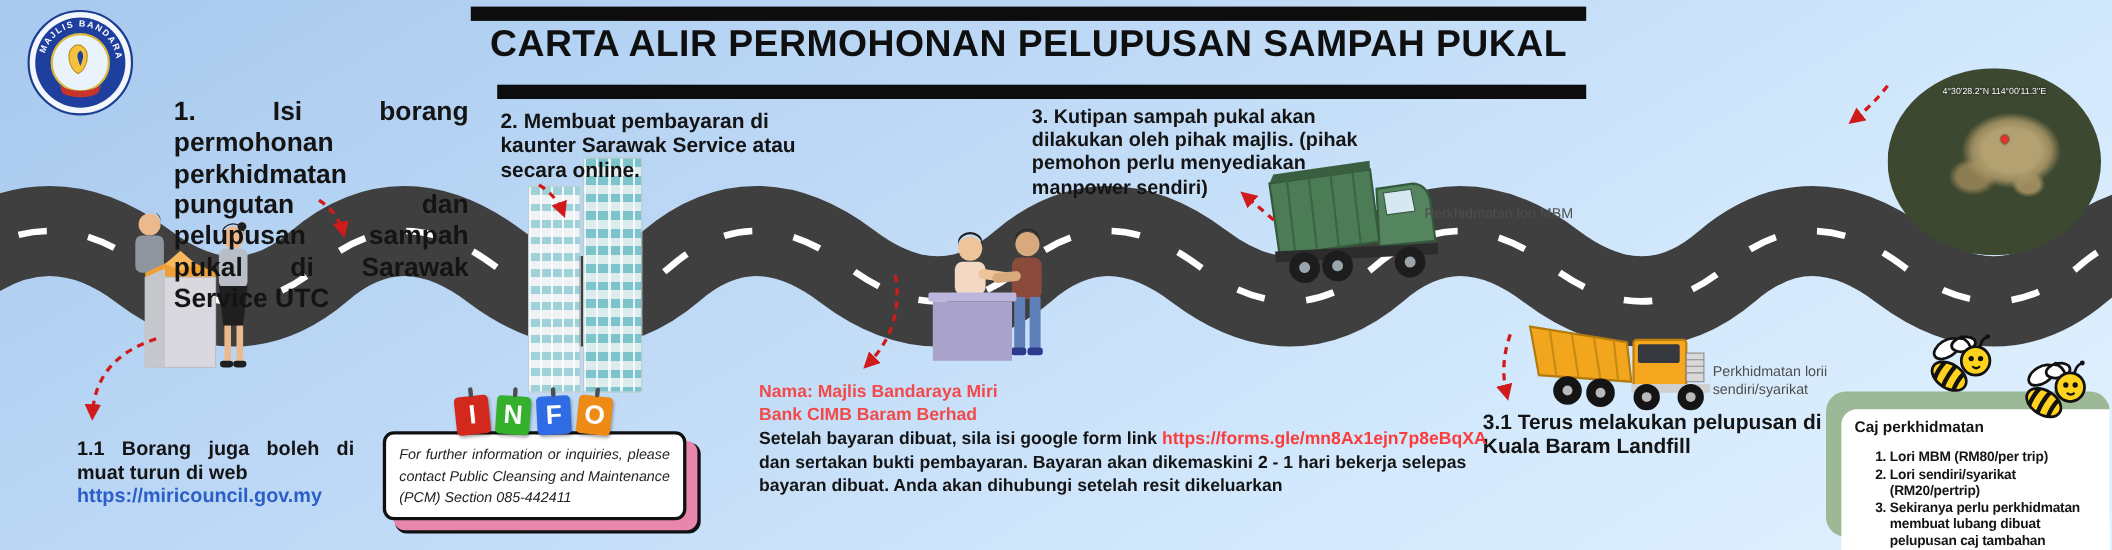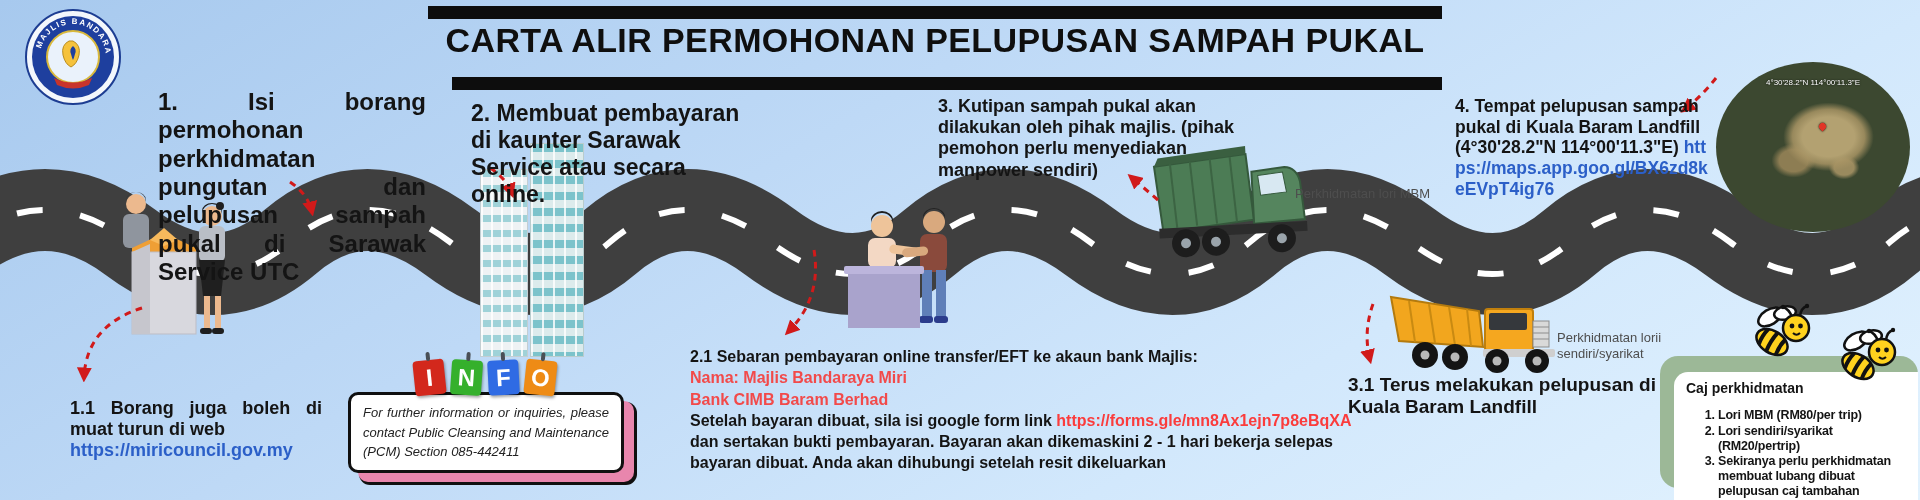--- a/index.html
+++ b/index.html
@@ -143,21 +143,21 @@
     <rect x="117" y="118" width="6" height="34" fill="#ecb98e"></rect>
     <rect x="102" y="150" width="12" height="6" rx="3" fill="#1f1f1f"></rect>
     <rect x="114" y="150" width="12" height="6" rx="3" fill="#1f1f1f"></rect>
   </svg>
 
   <div class="step" style="left:70px;top:398px;width:252px;font-size:18px;text-align:justify">
     <span>1.1 Borang juga boleh di muat turun di web</span><br>
     <a class="blue-link">https://miricouncil.gov.my</a>
   </div>
 
-  <div class="step" style="left:471px;top:100px;width:272px;font-size:23px">2. Membuat pembayaran di kaunter Sarawak Service atau secara online.</div>
+  <div class="step" style="left:455px;top:100px;width:272px;font-size:19px">2. Membuat pembayaran di kaunter Sarawak Service atau secara online.</div>
 
   <div class="abs building">
     <div class="tower-left"></div>
     <div class="tower-right"></div>
   </div>
 
   <div class="abs info-letters">
     <div class="info-tile t-i">I</div>
     <div class="info-tile t-n">N</div>
     <div class="info-tile t-f">F</div>
@@ -176,21 +176,20 @@
     <rect x="72" y="50" width="26" height="9" rx="4.5" fill="#d9a97e" transform="rotate(-6 98 54)"></rect>
     <rect x="92" y="74" width="10" height="48" fill="#5f7fb8"></rect>
     <rect x="106" y="74" width="10" height="48" fill="#5f7fb8"></rect>
     <rect x="89" y="120" width="14" height="7" rx="3" fill="#2b3c8c"></rect>
     <rect x="104" y="120" width="14" height="7" rx="3" fill="#2b3c8c"></rect>
     <rect x="14" y="70" width="80" height="8" rx="2" fill="#bcb5dc"></rect>
     <rect x="18" y="78" width="72" height="54" fill="#a9a3cc"></rect>
   </svg>
 
   <div class="step" style="left:690px;top:346px;width:680px;font-size:16px;line-height:1.33;z-index:5">
-    <div>2.1 Sebaran pembayaran online transfer/EFT ke akaun bank Majlis:</div>
     <div class="red-line">Nama: Majlis Bandaraya Miri</div>
     <div class="red-line">Bank CIMB Baram Berhad</div>
     <div><span>Setelah bayaran dibuat, sila isi google form link </span><a class="red-link">https://forms.gle/mn8Ax1ejn7p8eBqXA</a><span> dan sertakan bukti pembayaran. Bayaran akan dikemaskini 2 - 1 hari bekerja selepas bayaran dibuat. Anda akan dihubungi setelah resit dikeluarkan</span></div>
   </div>
 
   <div class="step" style="left:938px;top:96px;width:330px;font-size:18px">3. Kutipan sampah pukal akan dilakukan oleh pihak majlis. (pihak pemohon perlu menyediakan manpower sendiri)</div>
 
   <svg class="illus" style="left:1148px;top:133px" width="162" height="132" viewBox="0 0 162 132">
     <g transform="rotate(-3 80 70)">
       <polygon points="8,30 100,22 105,88 14,96" fill="#4c7c55" stroke="#35593c" stroke-width="2"></polygon>
@@ -235,23 +234,20 @@
       <circle cx="70" cy="74" r="4.5" fill="#b9b9b9"></circle>
     <circle cx="112" cy="78" r="12" fill="#141414"></circle>
       <circle cx="112" cy="78" r="4.5" fill="#b9b9b9"></circle>
     <circle cx="152" cy="78" r="12" fill="#141414"></circle>
       <circle cx="152" cy="78" r="4.5" fill="#b9b9b9"></circle>
   </svg>
   <div class="truck-label" style="left:1557px;top:330px;width:110px">Perkhidmatan lorii sendiri/syarikat</div>
 
   <div class="step" style="left:1348px;top:374px;width:330px;font-size:19px">3.1 Terus melakukan pelupusan di Kuala Baram Landfill</div>
 
-  <div class="step" style="left:1455px;top:96px;width:255px;font-size:17.5px">
-    <span>4. Tempat pelupusan sampah pukal di Kuala Baram Landfill (4°30'28.2"N 114°00'11.3"E) </span><a class="blue-link">https://maps.app.goo.gl/BX6zd8keEVpT4ig76</a>
-  </div>
 
   <div class="abs satellite">
     <div class="sat-coords">4°30'28.2"N 114°00'11.3"E</div>
     <div class="sat-pin"></div>
   </div>
 
   <div class="abs charges-green"></div>
   <div class="abs charges-box">
     <h4>Caj perkhidmatan</h4>
     <ol>

